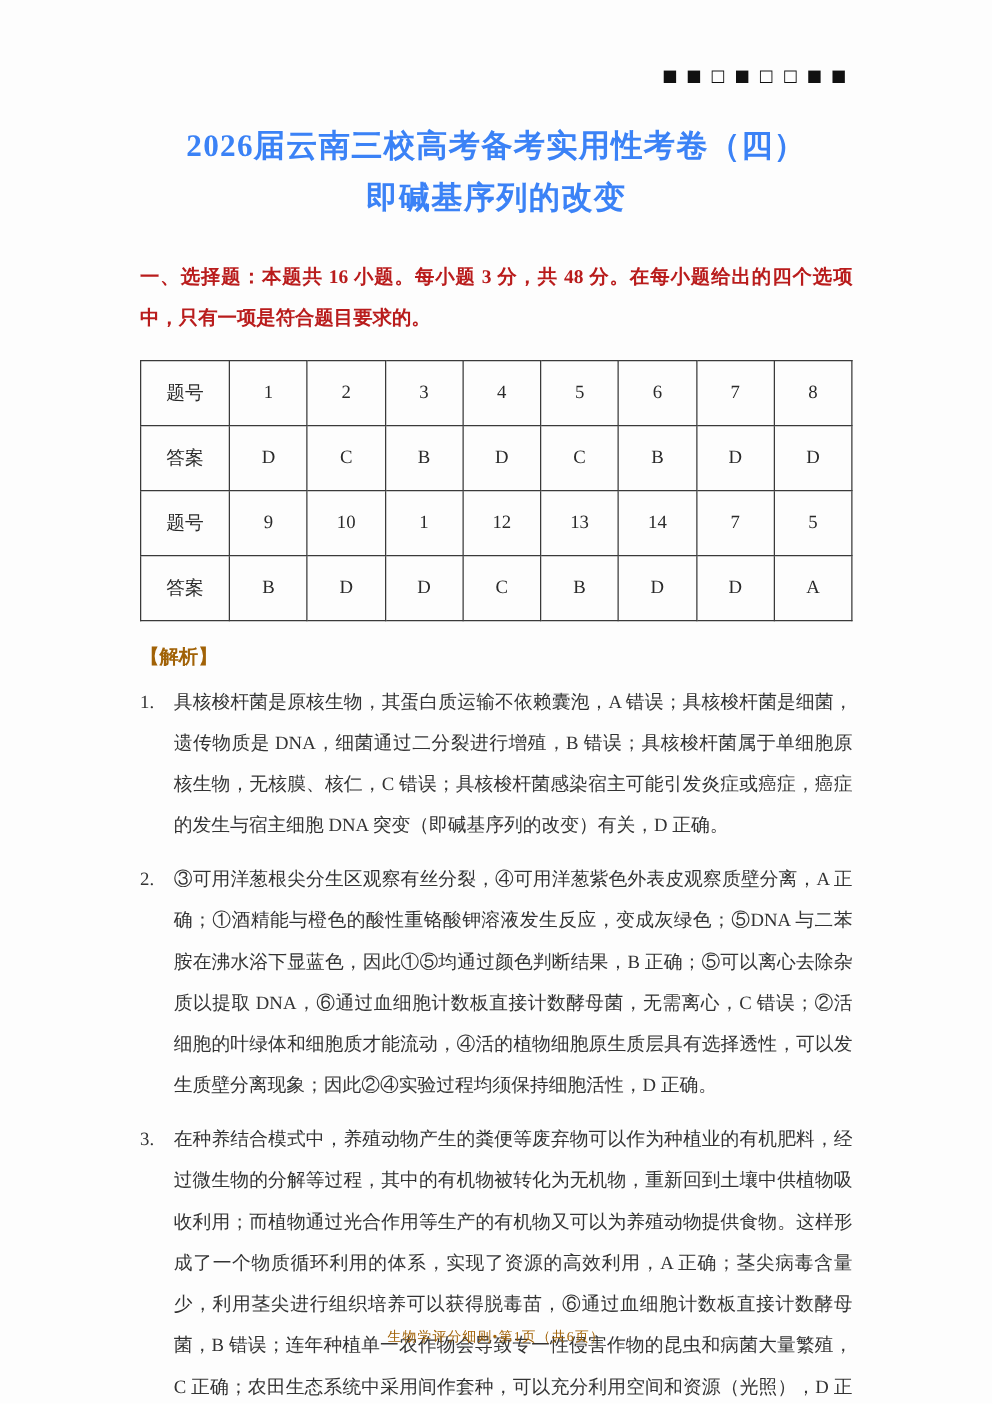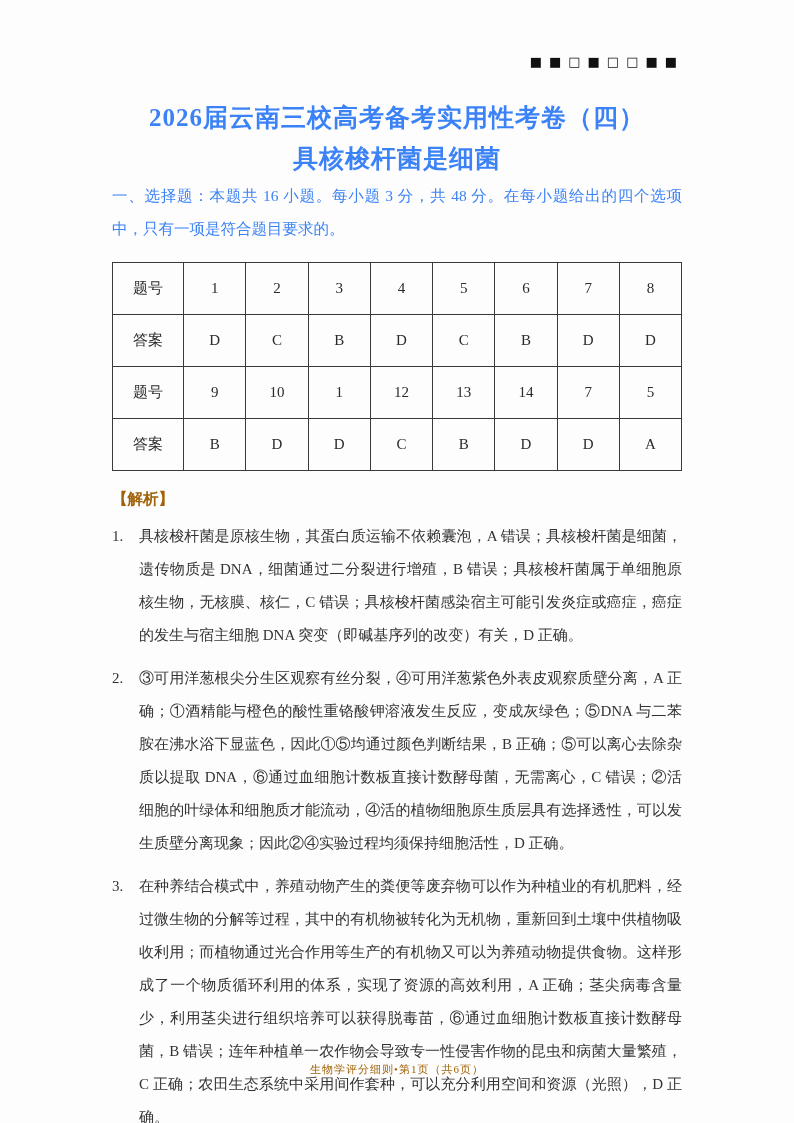--- a/index.html
+++ b/index.html
@@ -30,25 +30,26 @@
   }
   .title-line {
     font-size: 25px;
     font-weight: bold;
     color: #3b82f6;
     line-height: 1.62;
     margin: 0;
     letter-spacing: 1px;
   }
   .intro {
-    font-weight: normal;
+    margin-top: 26px;
+    font-weight: bold;
     font-size: 15.5px;
     line-height: 2.15;
     text-align: justify;
-    color: #3b82f6;
+    color: #b91c1c;
   }
   table.answers {
     width: 100%;
     border-collapse: collapse;
     margin-top: 16px;
     table-layout: fixed;
   }
   table.answers td {
     border: 1px solid #3a3a3a;
     text-align: center;
@@ -91,21 +92,21 @@
 </style>
 </head>
 <body>
 
 <div class="page">
 
   <div class="marks">■■□■□□■■</div>
 
   <div class="titles">
     <div class="title-line">2026届云南三校高考备考实用性考卷（四）</div>
-    <div class="title-line">具核梭杆菌是细菌</div>
+    <div class="title-line">即碱基序列的改变</div>
   </div>
 
   <div class="intro">一、选择题：本题共 16 小题。每小题 3 分，共 48 分。在每小题给出的四个选项中，只有一项是符合题目要求的。</div>
 
   <table class="answers">
     <tbody>
       <tr>
         <td class="label-col">题号</td>
         <td>1</td>
         <td>2</td>

